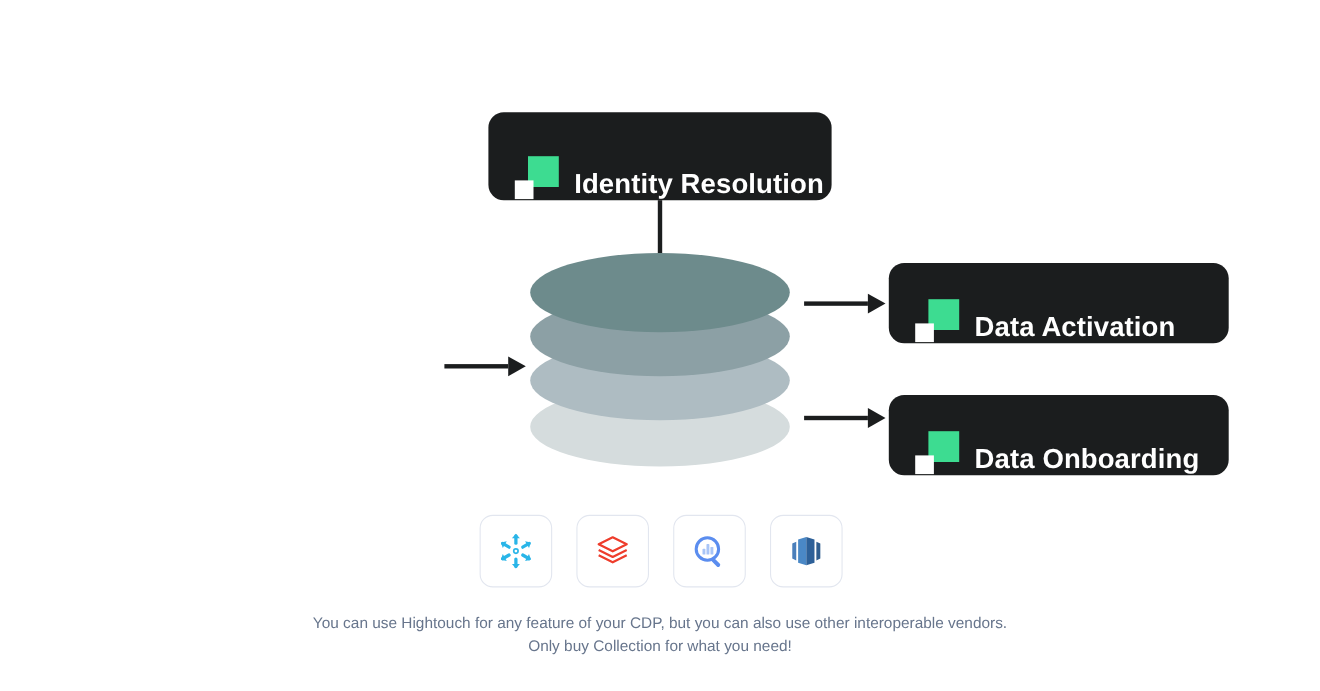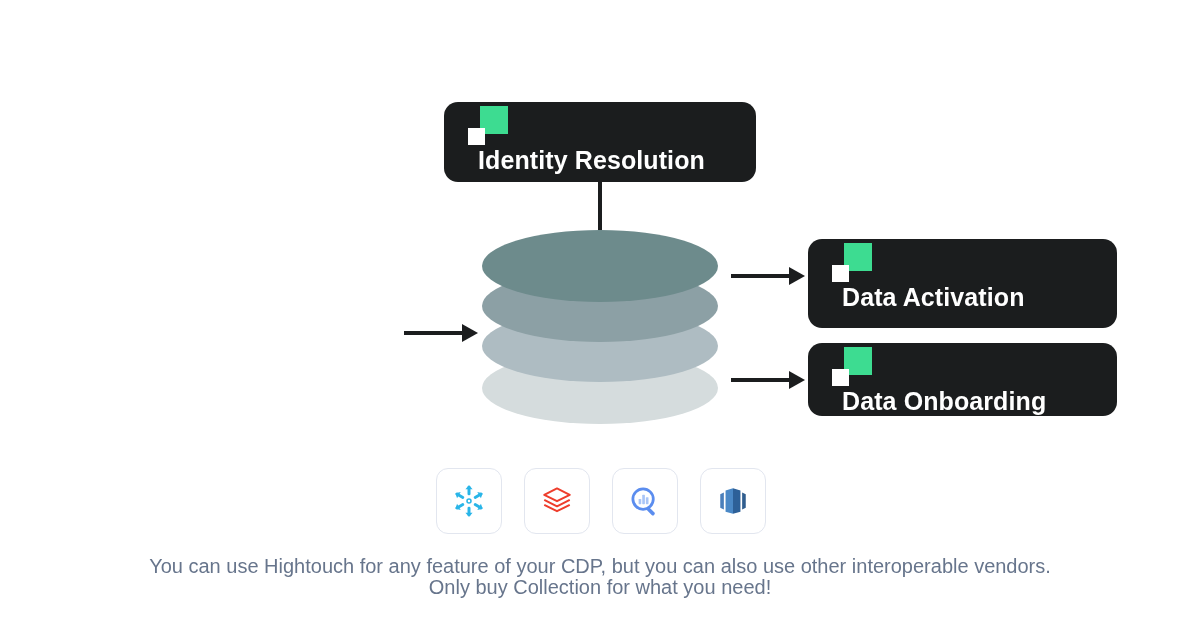--- a/index.html
+++ b/index.html
@@ -18,23 +18,22 @@
     background: #ffffff;
     overflow: hidden;
   }
 
   
   .node {
     position: absolute;
     background: #1b1d1e;
     border-radius: 14px;
     display: flex;
-    align-items: flex-start;
+    align-items: flex-end;
     box-sizing: border-box;
-    flex-direction: column;
   }
   .node-logo {
     position: relative;
     flex: 0 0 auto;
     width: 44px;
     height: 44px;
   }
   .node-logo .sq-green {
     position: absolute;
     left: 14px;
@@ -55,21 +54,21 @@
     color: #ffffff;
     font-size: 25px;
     font-weight: 600;
     letter-spacing: 0.1px;
     white-space: nowrap;
     margin-left: 12px;
   }
 
   #node-identity     { left: 444px; top: 102px; width: 312px; height: 80px; padding-left: 22px; }
   #node-event        { left: 83px;  top: 296px; width: 310px; height: 74px; padding-left: 22px; }
-  #node-activation   { left: 808px; top: 239px; width: 309px; height: 89px; padding-left: 22px; }
+  #node-activation   { left: 808px; top: 239px; width: 309px; height: 73px; padding-left: 22px; }
   #node-onboarding   { left: 808px; top: 343px; width: 309px; height: 73px; padding-left: 22px; }
 
   
   #cylinder {
     position: absolute;
     left: 482px;
     top: 230px;
     width: 236px;
     height: 194px;
   }
@@ -147,21 +146,21 @@
   .vendor-tile svg { display: block; }
 
   
   #caption {
     position: absolute;
     left: 0;
     top: 556px;
     width: 1200px;
     text-align: center;
     color: #67758c;
-    font-size: 20px;
+    font-size: 14px;
     line-height: 21px;
   }
   #caption div { white-space: nowrap; }
 </style>
 </head>
 <body>
 
 <div id="stage">
 
   <div class="vline" id="conn-identity"></div>
@@ -176,21 +175,21 @@
 
 
   <div class="node" id="node-activation" style="background: rgb(27, 29, 30);">
     <span class="node-logo">
       <span class="sq-green" style="background: rgb(61, 220, 145);"></span>
       <span class="sq-white"></span>
     </span>
     <span class="node-label">Data Activation</span>
   </div>
 
-  <div class="node" id="node-onboarding" style="background: rgb(27, 29, 30);">
+  <div class="node" id="node-onboarding" style="background: rgb(27, 29, 30); margin-top: 16px;">
     <span class="node-logo">
       <span class="sq-green" style="background: rgb(61, 220, 145);"></span>
       <span class="sq-white"></span>
     </span>
     <span class="node-label">Data Onboarding</span>
   </div>
 
   <div id="cylinder">
     <div class="disc d3" style="background: rgb(213, 220, 221);"></div>
     <div class="disc d2" style="background: rgb(174, 188, 194);"></div>

